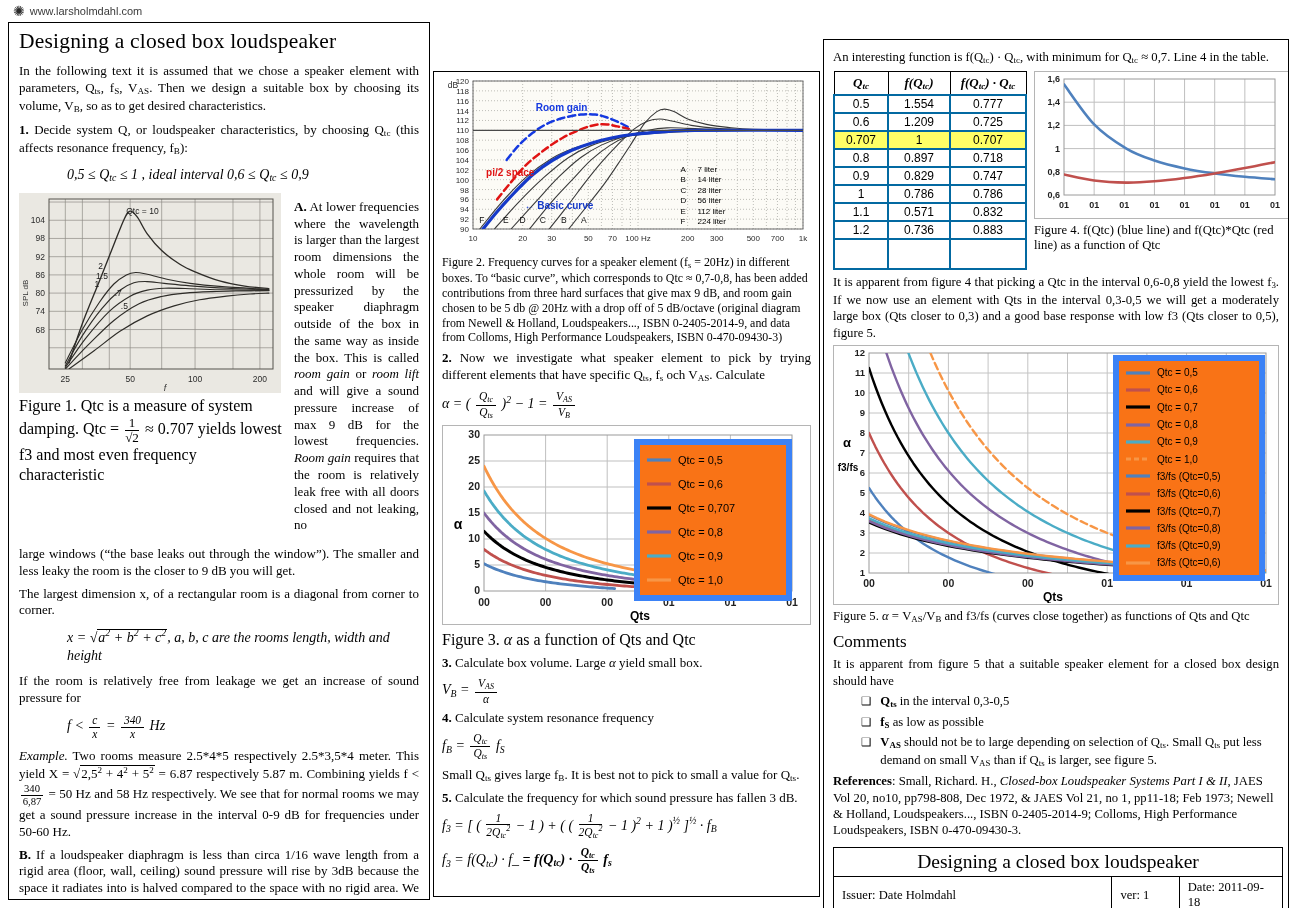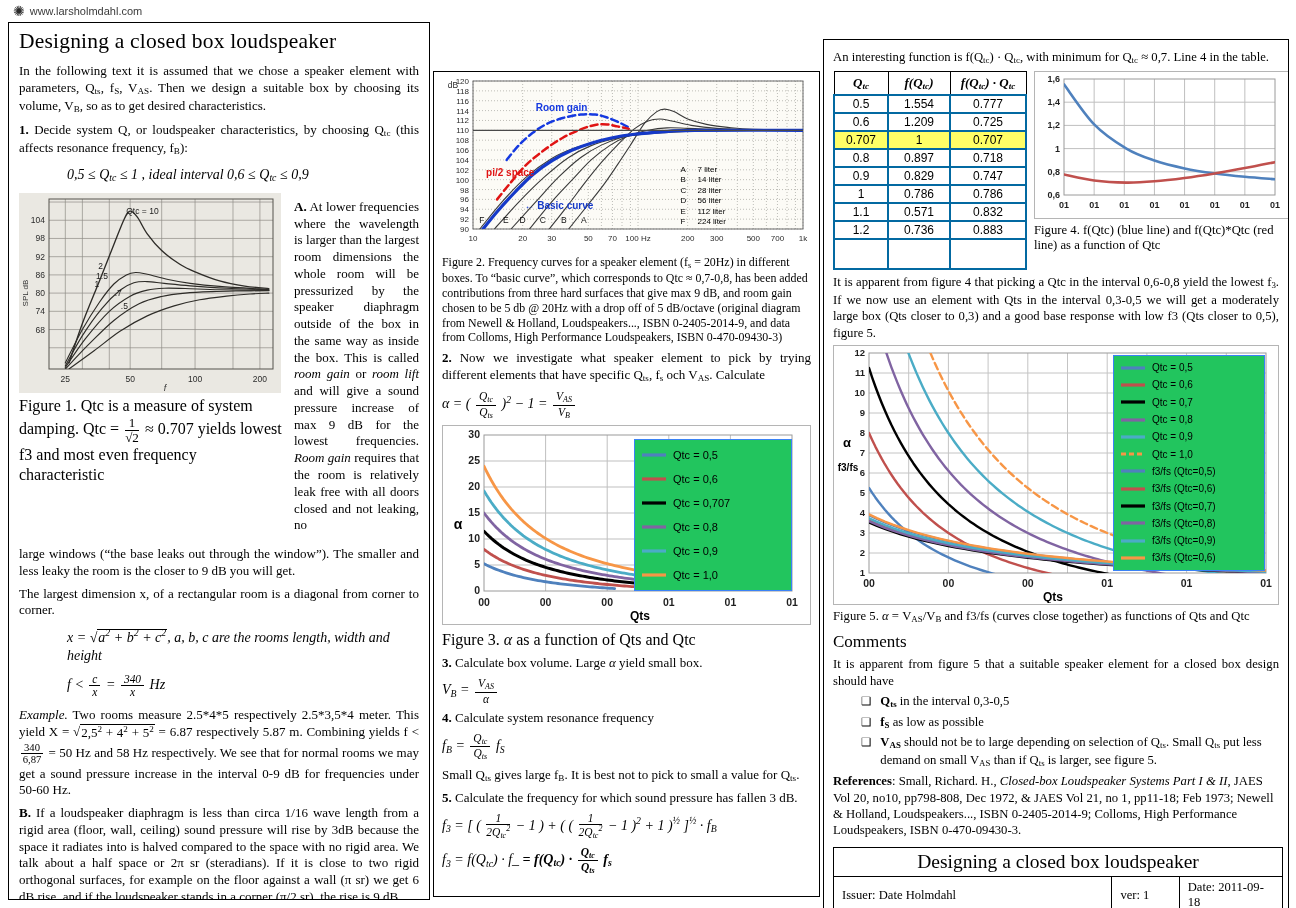--- a/index.html
+++ b/index.html
@@ -31,21 +31,21 @@
   .fig1-row{display:flex;gap:9px;align-items:flex-start;}
   .fig1-block{width:266px;flex:none;}
   .side-text{flex:1;}
   .chart{position:relative;}
   .figbox{border:1px solid #b5b5b5;background:#fff;padding:1px;}
   #fig1{width:262px;height:200px;background:#eae8e2;}
   #fig2{width:368px;height:174px;margin:0 auto;}
   #fig3{width:364px;height:196px;}
   #fig4{width:249px;height:144px;}
   #fig5{width:443px;height:256px;}
-  .legend{position:absolute;border:1px solid #3b82f6;background:#22c55e;padding:3px 6px;
+  .legend{position:absolute;border:6px solid #3b82f6;background:#f97316;padding:3px 6px;
           display:flex;flex-direction:column;justify-content:space-around;
           font-family:"Liberation Sans",sans-serif;}
   .legend.noborder{border:none;background:transparent;padding:0;}
   .lgrow{display:flex;align-items:center;gap:6px;white-space:nowrap;}
   .lgk{display:inline-block;width:11px;}
   .fig4-row{display:flex;gap:7px;align-items:flex-start;margin:4px 0;}
   .fig4-block{width:255px;flex:none;}
   table.qtc{border-collapse:collapse;font-family:"Liberation Sans",sans-serif;font-size:12px;
             text-align:center;flex:none;}
   table.qtc th{border:1px solid #000;font-family:"Liberation Serif",serif;font-style:italic;
@@ -134,20 +134,21 @@
       <p class="caption">Figure 1. Qtc is a measure of system damping. Qtc = <span class="frac">
             <span>1</span>
             <span>√2</span>
           </span> ≈ 0.707 yields lowest f3 and most even frequency characteristic</p>
     </div>
     <p class="side-text body"><b>A.</b> At lower frequencies where the wavelength is larger than the largest room dimensions the whole room will be pressurized by the speaker diaphragm outside of the box in the same way as inside the box. This is called <i>room gain</i> or <i>room lift</i> and will give a sound pressure increase of max 9 dB for the lowest frequencies. <i>Room gain</i> requires that the room is relatively leak free with all doors closed and not leaking, no</p>
   </div>
   <p class="body">large windows (“the base leaks out through the window”). The smaller and less leaky the room is the closer to 9 dB you will get.</p>
   <p class="body">The largest dimension x, of a rectangular room is a diagonal from corner to corner.</p>
   <p class="formula">x = √<span class="rad">a<sup>2</sup> + b<sup>2</sup> + c<sup>2</sup></span>,  a, b, c are the rooms length, width and height</p>
+  <p class="body">If the room is relatively free from leakage we get an increase of sound pressure for</p>
   <p class="formula">f &lt; <span class="frac">
         <span>c</span>
         <span>x</span>
       </span> = <span class="frac">
         <span>340</span>
         <span>x</span>
       </span> Hz</p>
   <p class="body"><i>Example.</i> Two rooms measure 2.5*4*5 respectively 2.5*3,5*4 meter. This yield X = √<span class="rad">2,5<sup>2</sup> + 4<sup>2</sup> + 5<sup>2</sup></span> = 6.87 respectively 5.87 m. Combining yields f &lt; <span class="frac">
         <span>340</span>
         <span>6,87</span>

